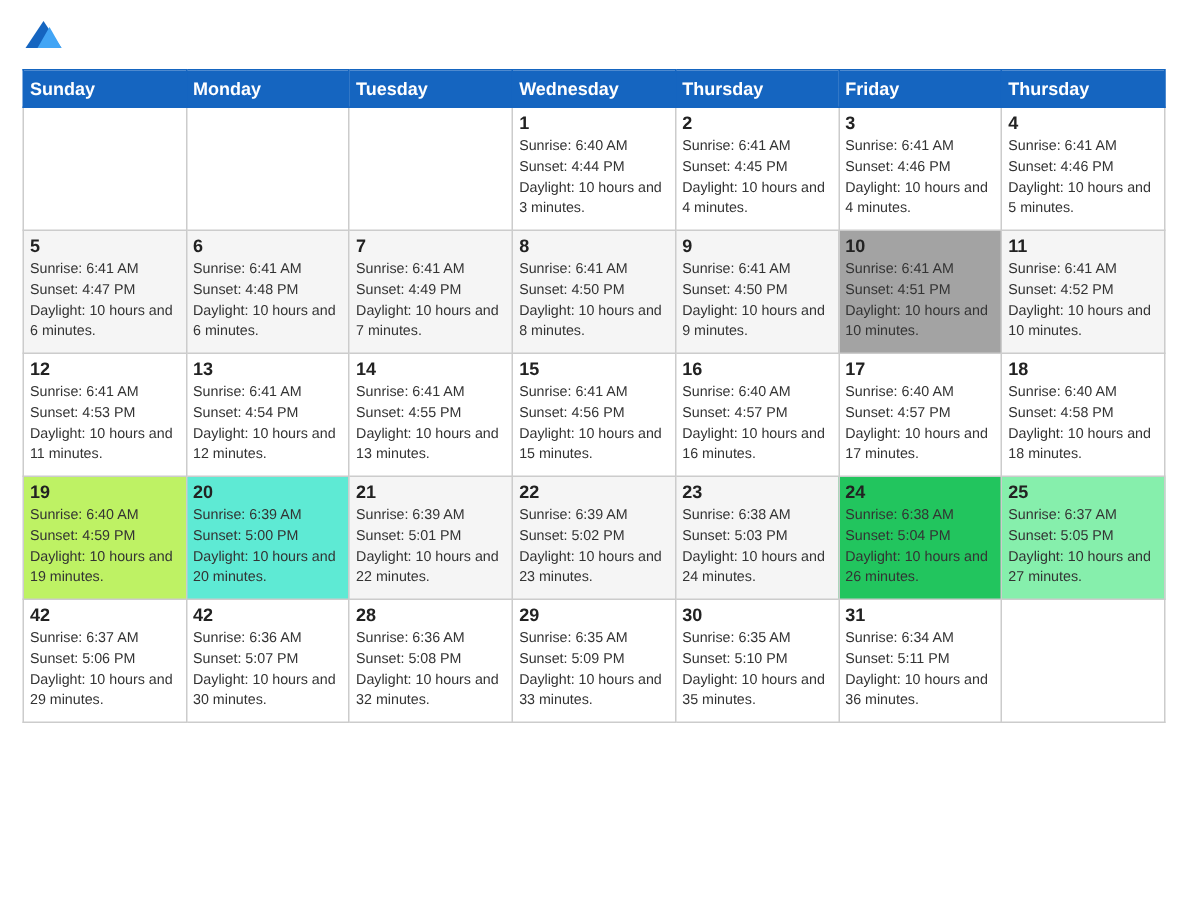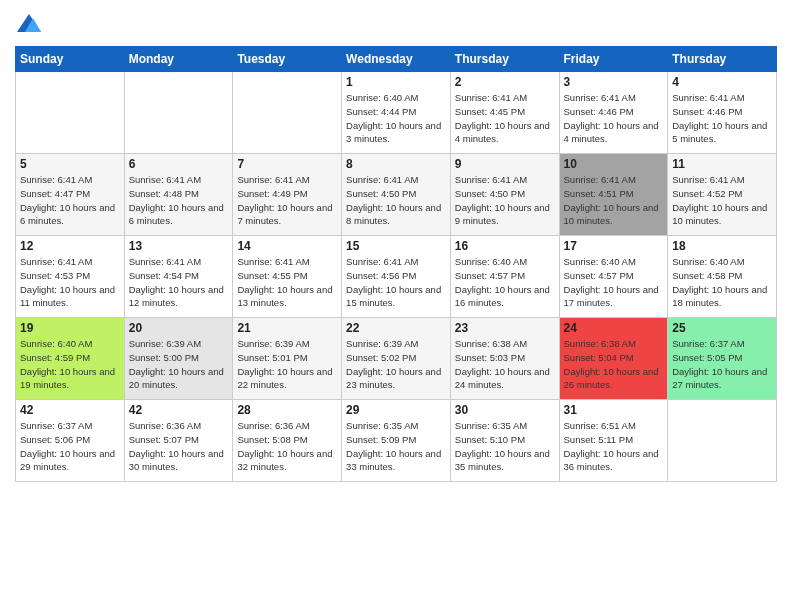--- a/index.html
+++ b/index.html
@@ -252,21 +252,21 @@
 Daylight: 10 hours and 18 minutes.</div>
           </td>
         </tr>
         <tr>
           <td style="background: #bef264;">
             <span class="day-num">19</span>
             <div class="day-info" style="white-space: pre-line;">Sunrise: 6:40 AM
 Sunset: 4:59 PM
 Daylight: 10 hours and 19 minutes.</div>
           </td>
-          <td style="background: #e5e5e5;">
+          <td style="background: #5eead4;">
             <span class="day-num">20</span>
             <div class="day-info" style="white-space: pre-line;">Sunrise: 6:39 AM
 Sunset: 5:00 PM
 Daylight: 10 hours and 20 minutes.</div>
           </td>
           <td style="background: rgb(245, 245, 245);">
             <span class="day-num">21</span>
             <div class="day-info" style="white-space: pre-line;">Sunrise: 6:39 AM
 Sunset: 5:01 PM
 Daylight: 10 hours and 22 minutes.</div>
@@ -276,21 +276,21 @@
             <div class="day-info" style="white-space: pre-line;">Sunrise: 6:39 AM
 Sunset: 5:02 PM
 Daylight: 10 hours and 23 minutes.</div>
           </td>
           <td style="background: rgb(245, 245, 245);">
             <span class="day-num">23</span>
             <div class="day-info" style="white-space: pre-line;">Sunrise: 6:38 AM
 Sunset: 5:03 PM
 Daylight: 10 hours and 24 minutes.</div>
           </td>
-          <td style="background: #ef4444;">
+          <td style="background: #22c55e;">
             <span class="day-num">24</span>
             <div class="day-info" style="white-space: pre-line;">Sunrise: 6:38 AM
 Sunset: 5:04 PM
 Daylight: 10 hours and 26 minutes.</div>
           </td>
           <td style="background: #86efac;">
             <span class="day-num">25</span>
             <div class="day-info" style="white-space: pre-line;">Sunrise: 6:37 AM
 Sunset: 5:05 PM
 Daylight: 10 hours and 27 minutes.</div>
@@ -322,21 +322,21 @@
 Daylight: 10 hours and 33 minutes.</div>
           </td>
           <td>
             <span class="day-num">30</span>
             <div class="day-info" style="white-space: pre-line;">Sunrise: 6:35 AM
 Sunset: 5:10 PM
 Daylight: 10 hours and 35 minutes.</div>
           </td>
           <td>
             <span class="day-num">31</span>
-            <div class="day-info" style="white-space: pre-line;">Sunrise: 6:51 AM
+            <div class="day-info" style="white-space: pre-line;">Sunrise: 6:34 AM
 Sunset: 5:11 PM
 Daylight: 10 hours and 36 minutes.</div>
           </td>
           <td class="empty-cell"></td>
         </tr>
       </tbody>
   </table>
 </div>
 
 </body></html>

